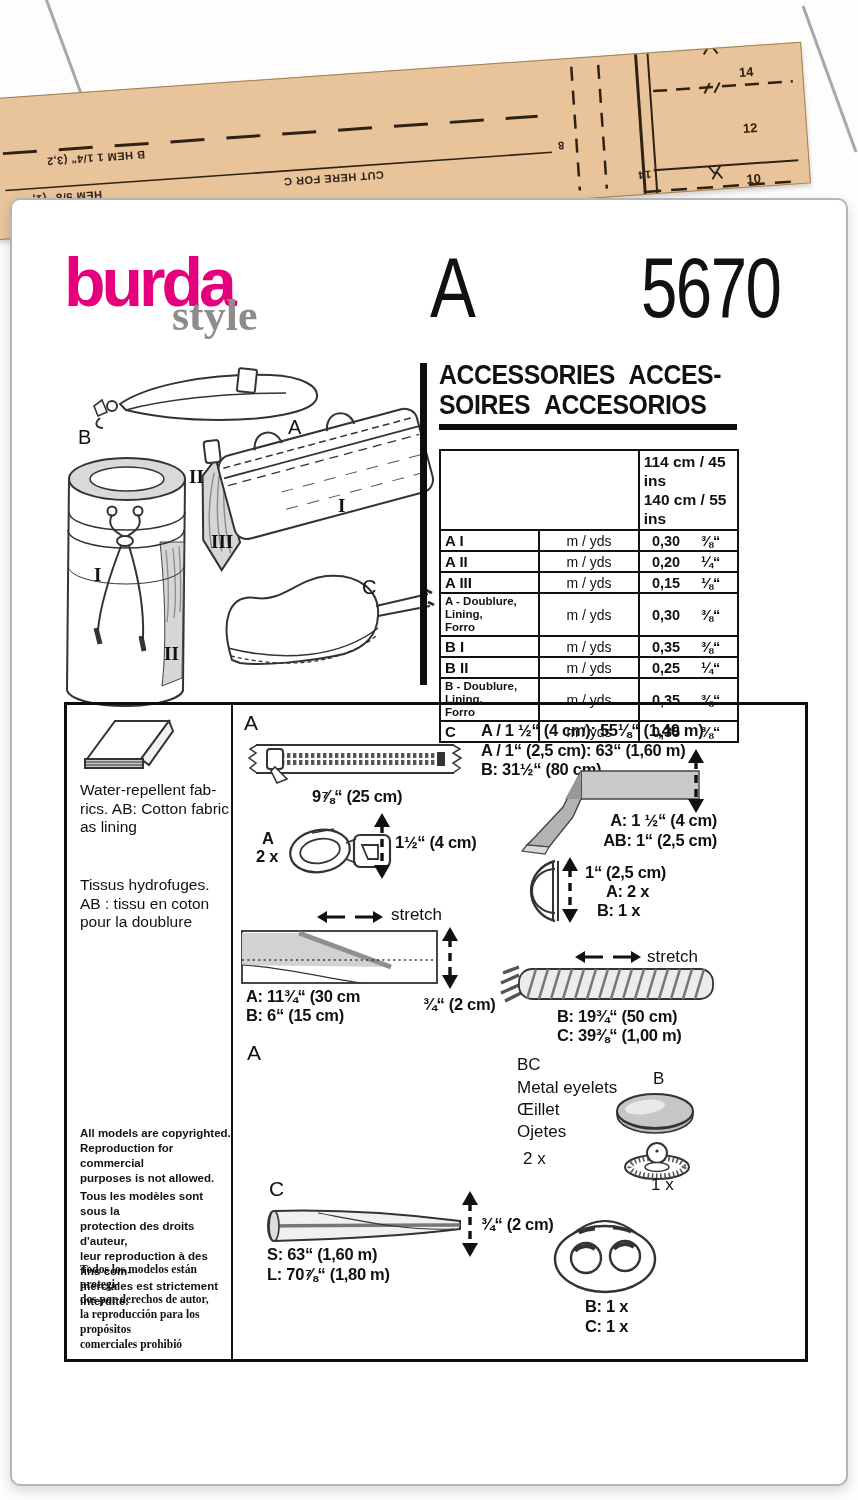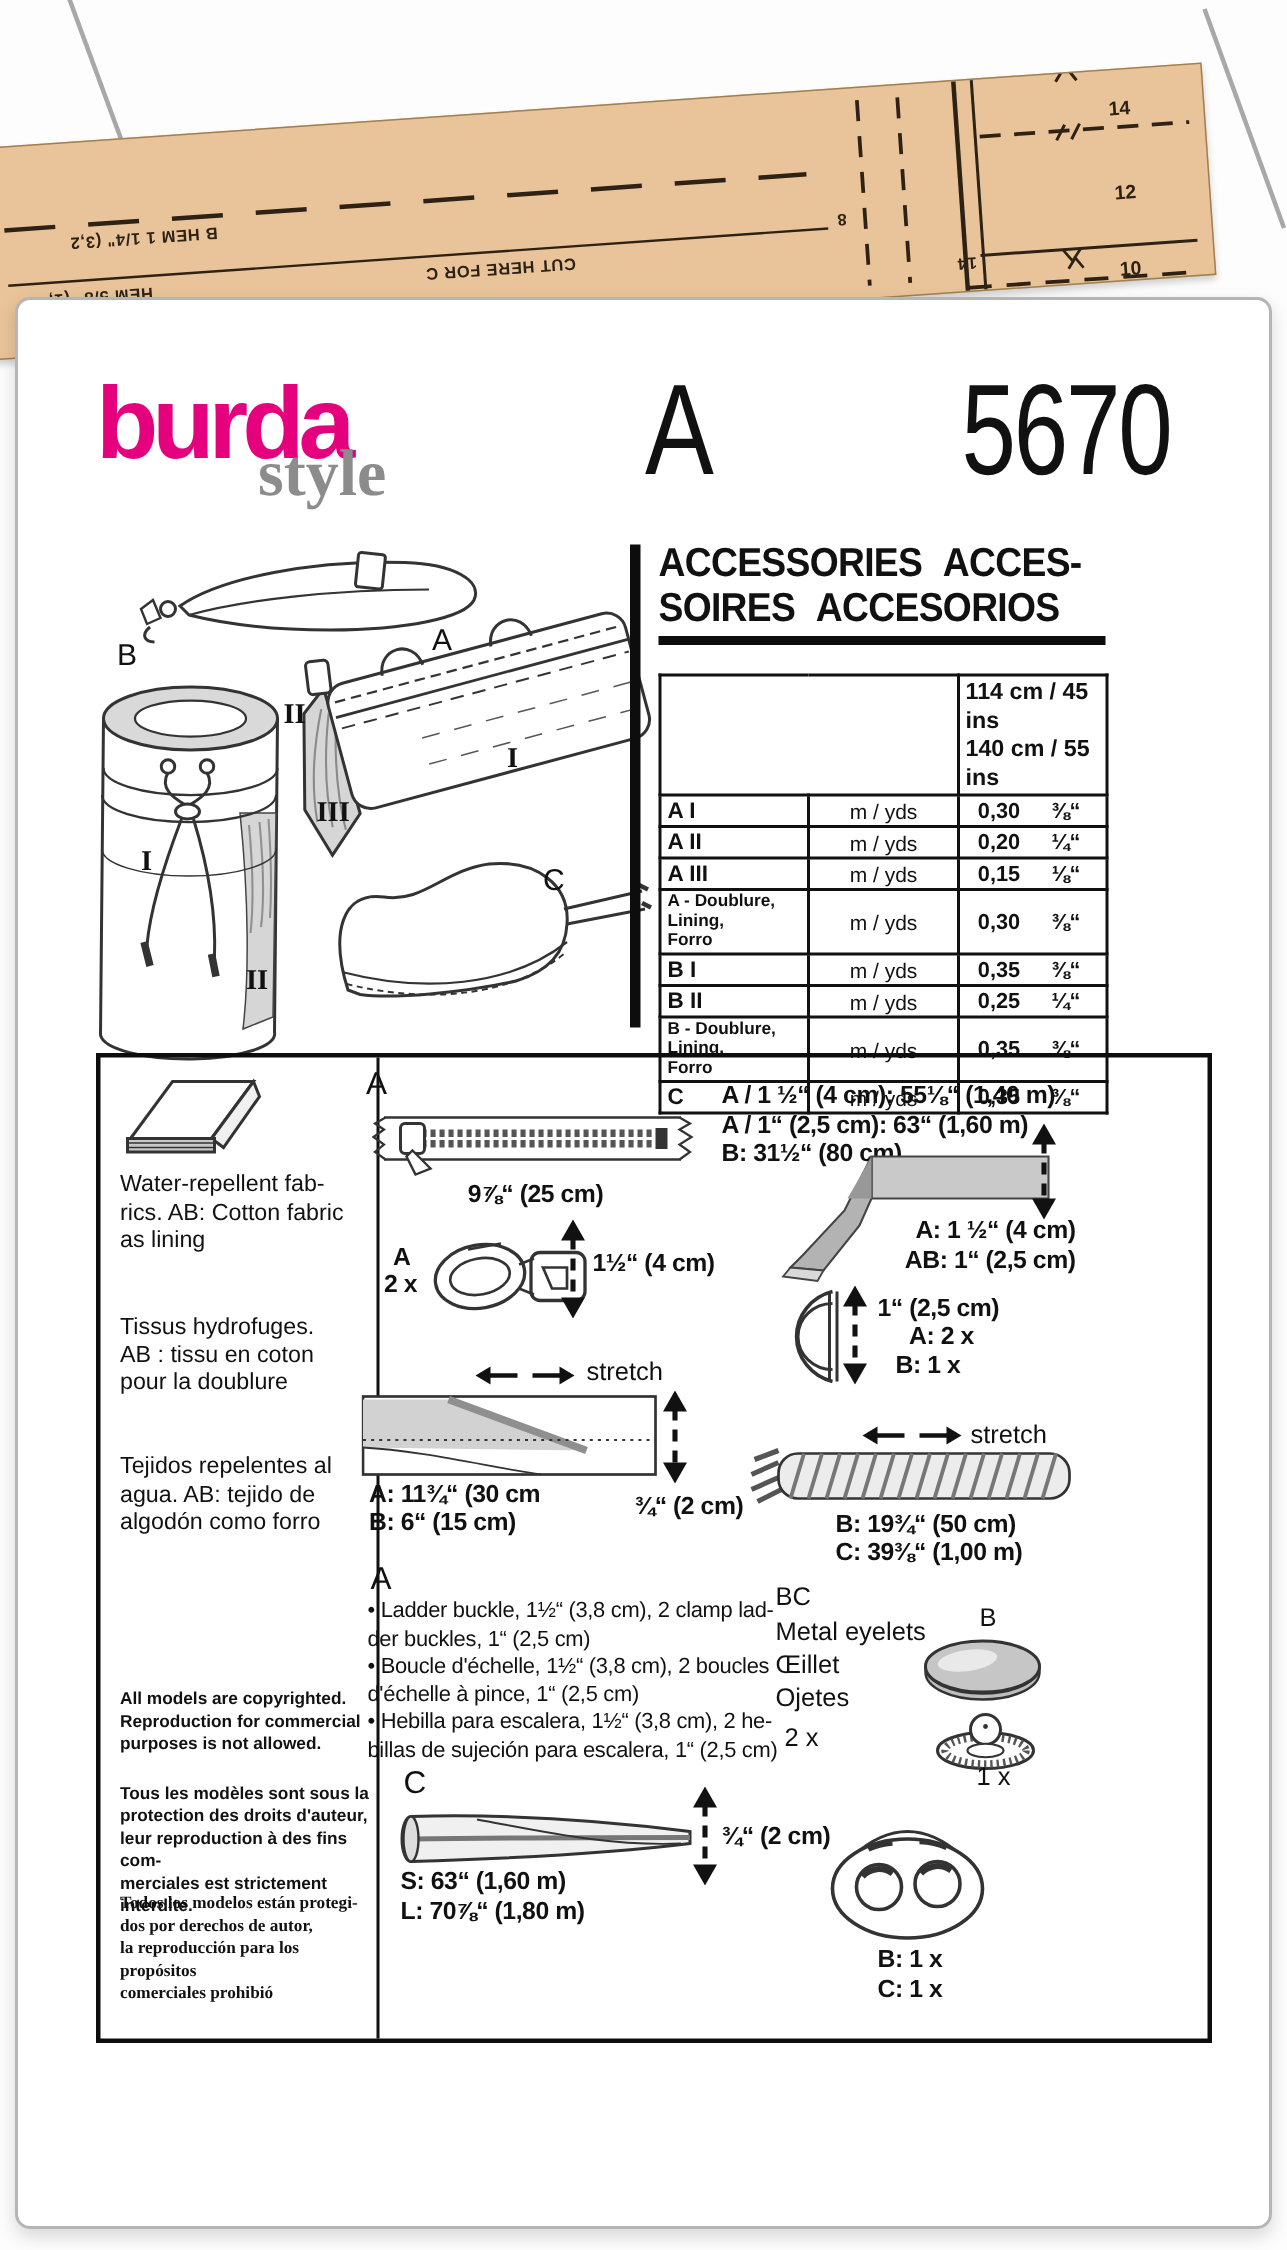--- a/index.html
+++ b/index.html
@@ -29,21 +29,21 @@
   table.acc td{border:2px solid #111;padding:1px 4px;vertical-align:middle;}
   td.lab{width:100px;font-weight:bold;font-size:15px;}
   td.unit{width:54px;font-size:14px;text-align:center;}
   td.val{width:132px;}
   td.hd{font-weight:bold;font-size:15.5px;line-height:19px;padding:3px 6px;}
   tr.small td.lab{font-size:11.5px;line-height:13px;font-weight:bold;}
   .valwrap{display:flex;}
   .valwrap span{flex:1;text-align:center;font-weight:bold;font-size:14.5px;}
   
   .mainbox{position:absolute;left:52px;top:502px;width:738px;height:654px;border:3px solid #0d0d0d;}
-  .leftcol{position:absolute;left:0;top:0;width:164px;height:100%;border-right:2px solid #111;padding-left:20px;}
+  .leftcol{position:absolute;left:0;top:0;width:164px;height:100%;border-right:2px solid #111;}
   .note{font-size:15.5px;line-height:18.5px;}
   .copy{font-size:11.5px;line-height:15px;font-weight:bold;}
   .m{font-weight:bold;letter-spacing:-.3px;font-size:16.5px;}
   .m2{font-weight:bold;letter-spacing:-.3px;font-size:16.5px;line-height:19.5px;}
   .seclab{font-size:21px;font-weight:400;}
   .plain{font-size:17px;}
   .bullets{font-size:14.6px;line-height:18.6px;letter-spacing:-.2px;}
   .roman{font-family:"Liberation Serif",serif;font-weight:bold;font-size:19px;}
   .baglab{font-size:20px;}
   svg{display:block;}
@@ -255,23 +255,20 @@
           <rect x="4" y="44" width="58" height="9" fill="#c9c9c9" stroke="#333" stroke-width="2"></rect>
           <line x1="4" y1="47" x2="62" y2="47" stroke="#333" stroke-width="1"></line>
           <line x1="4" y1="50" x2="62" y2="50" stroke="#333" stroke-width="1"></line>
         </svg>
         <div class="abs note lines" style="left:13px;top:76px;">Water-repellent fab-
 rics. AB: Cotton fabric
 as lining</div>
         <div class="abs note lines" style="left:13px;top:171px;">Tissus hydrofuges.
 AB : tissu en coton
 pour la doublure</div>
-        <div class="abs note lines" style="left:13px;top:264px;">Tejidos repelentes al
-agua. AB: tejido de
-algodón como forro</div>
         <div class="abs copy lines" style="left:13px;top:421px;">All models are copyrighted.
 Reproduction for commercial
 purposes is not allowed.</div>
         <div class="abs copy lines" style="left:13px;top:484px;">Tous les modèles sont sous la
 protection des droits d'auteur,
 leur reproduction à des fins com-
 merciales est strictement interdite.</div>
         <div class="abs copy lines" style="left:13px;top:557px;font-family:Liberation Serif, serif;">Todos los modelos están protegi-
 dos por derechos de autor,
 la reproducción para los propósitos
@@ -375,26 +372,20 @@
       <span class="abs plain" style="left:580px;top:242px;">stretch</span>
       <svg class="abs" style="left:430px;top:258px;" width="220" height="42" viewBox="0 0 220 42">
         <path d="M6 10 L22 4 M4 20 L22 12 M4 30 L22 22 M8 38 L24 30" stroke="#555" stroke-width="3.4"></path>
         <rect x="22" y="6" width="194" height="30" rx="13" fill="#ececec" stroke="#333" stroke-width="1.8"></rect>
         <path d="M30 36 l9 -30 M42 36 l9 -30 M54 36 l9 -30 M66 36 l9 -30 M78 36 l9 -30 M90 36 l9 -30 M102 36 l9 -30 M114 36 l9 -30 M126 36 l9 -30 M138 36 l9 -30 M150 36 l9 -30 M162 36 l9 -30 M174 36 l9 -30 M186 36 l9 -30 M198 36 l9 -30" stroke="#777" stroke-width="2.6"></path>
       </svg>
       <div class="abs m2" style="left:490px;top:302px;">B: 19¾“ (50 cm)</div>
       <div class="abs m2" style="left:490px;top:321px;">C: 39⅜“ (1,00 m)</div>
 
       <span class="abs seclab" style="left:180px;top:336px;">A</span>
-      <div class="abs bullets lines" style="left:178px;top:360px;width:300px;">• Ladder buckle, 1½“ (3,8 cm), 2 clamp lad-
-der buckles, 1“ (2,5 cm)
-• Boucle d'échelle, 1½“ (3,8 cm), 2 boucles
-d'échelle à pince, 1“ (2,5 cm)
-• Hebilla para escalera, 1½“ (3,8 cm), 2 he-
-billas de sujeción para escalera, 1“ (2,5 cm)</div>
 
       <span class="abs plain" style="left:450px;top:350px;">BC</span>
       <div class="abs plain lines" style="left:450px;top:372px;line-height:22px;">Metal eyelets
 Œillet
 Ojetes</div>
       <span class="abs plain" style="left:456px;top:444px;">2 x</span>
       <span class="abs plain" style="left:586px;top:364px;">B</span>
       <svg class="abs" style="left:546px;top:386px;" width="84" height="46" viewBox="0 0 84 46">
         <path d="M4 24 A38 18 0 0 0 80 24 L80 20 A38 18 0 0 1 4 20 Z" fill="#bdbdbd" stroke="#333" stroke-width="1.6"></path>
         <ellipse cx="42" cy="20" rx="38" ry="17" fill="#c6c6c6" stroke="#333" stroke-width="2"></ellipse>

